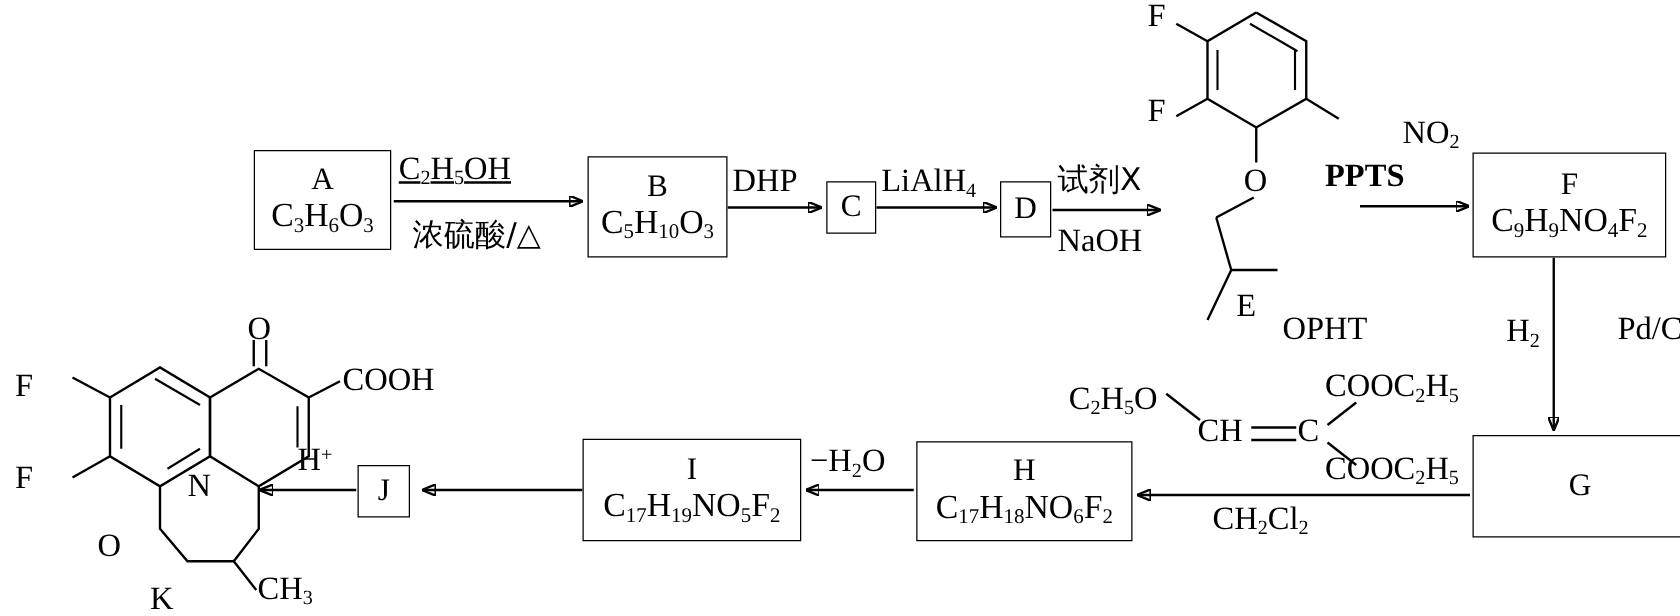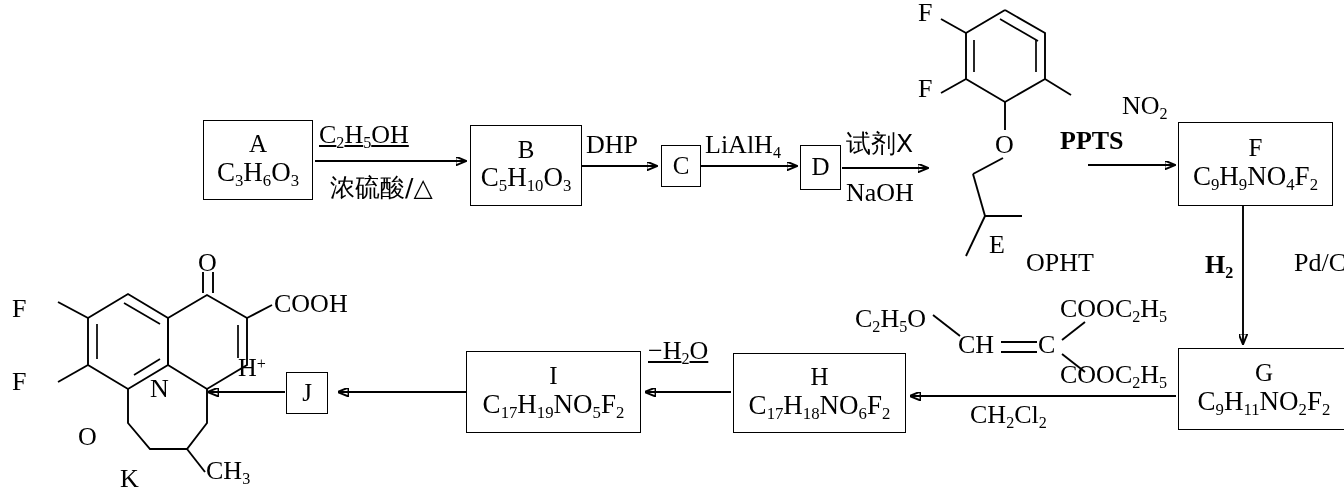--- a/index.html
+++ b/index.html
@@ -199,28 +199,27 @@
   <div class="txt" style="left:1026px; top:202px;margin-top:48px;">OPHT</div>
   <div class="txt" style="left:989px; top:232px;">E</div>
 
   <div class="txt" style="left:1060px; top:128px;font-weight:bold;">PPTS</div>
 
   <div class="box" style="left:1178px; top:122px; width:155px; height:84px;">
     <span class="lbl">F</span>
     <span class="formula">C<sub>9</sub>H<sub>9</sub>NO<sub>4</sub>F<sub>2</sub></span>
   </div>
 
-  <div class="txt" style="left:1205px; top:252px;font-weight:bold;">
+  <div class="txt" style="left:1205px; top:252px;">
     H<sub>2</sub>
   </div>
   <div class="txt" style="left:1294px; top:250px;text-align:right;">Pd/C</div>
 
   <div class="box" style="left:1178px; top:348px; width:172px; height:82px;">
     <span class="lbl">G</span>
-    <span class="formula">C<sub>9</sub>H<sub>11</sub>NO<sub>2</sub>F<sub>2</sub></span>
   </div>
 
   <div class="txt" style="left:855px; top:294px;margin-top:12px;">
     C<sub>2</sub>H<sub>5</sub>O
   </div>
   <div class="txt" style="left:958px; top:332px;">CH</div>
   <div class="txt" style="left:1038px; top:332px;">C</div>
   <div class="txt" style="left:1060px; top:296px;">
     COOC<sub>2</sub>H<sub>5</sub>
   </div>
@@ -229,21 +228,21 @@
   </div>
   <div class="txt" style="left:970px; top:402px;">
     CH<sub>2</sub>Cl<sub>2</sub>
   </div>
 
   <div class="box" style="left:733px; top:353px; width:173px; height:80px;">
     <span class="lbl">H</span>
     <span class="formula">C<sub>17</sub>H<sub>18</sub>NO<sub>6</sub>F<sub>2</sub></span>
   </div>
 
-  <div class="txt" style="left:648px; top:338px;text-decoration:underline;">
+  <div class="txt" style="left:648px; top:356px;">
     −H<sub>2</sub>O
   </div>
 
   <div class="box" style="left:466px; top:351px; width:175px; height:82px;">
     <span class="lbl">I</span>
     <span class="formula">C<sub>17</sub>H<sub>19</sub>NO<sub>5</sub>F<sub>2</sub></span>
   </div>
 
 
   <div class="box small" style="left:286px; top:372px; width:42px; height:42px;">

